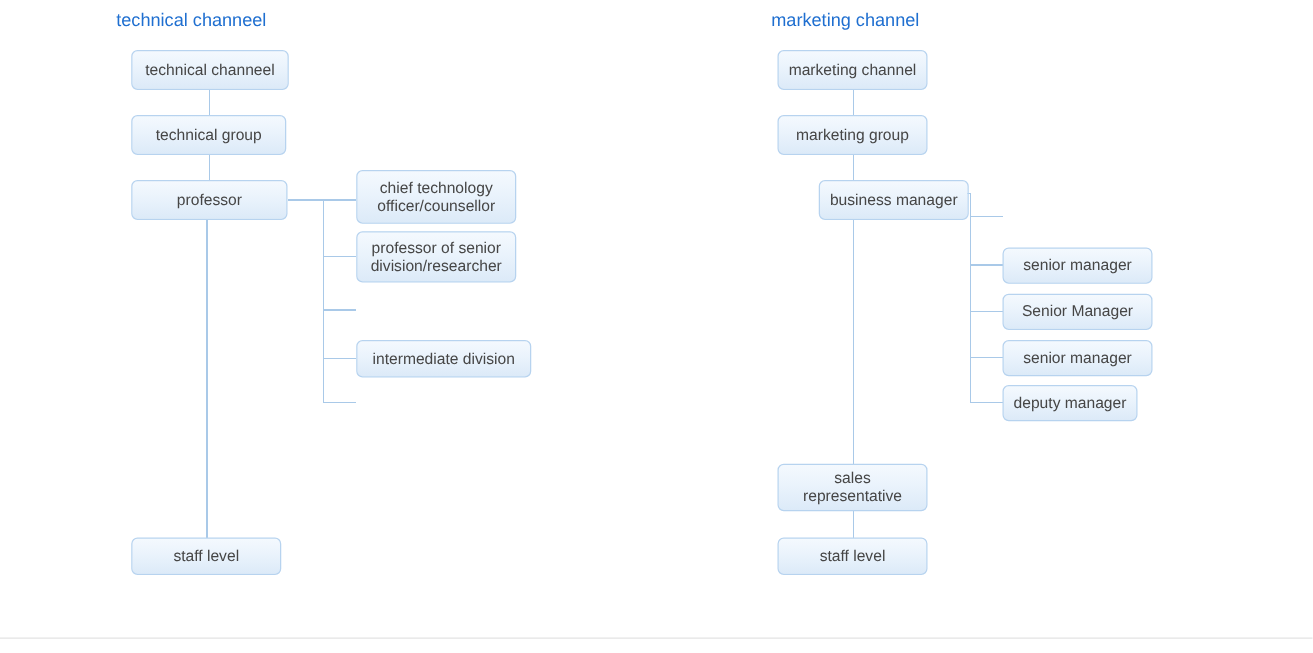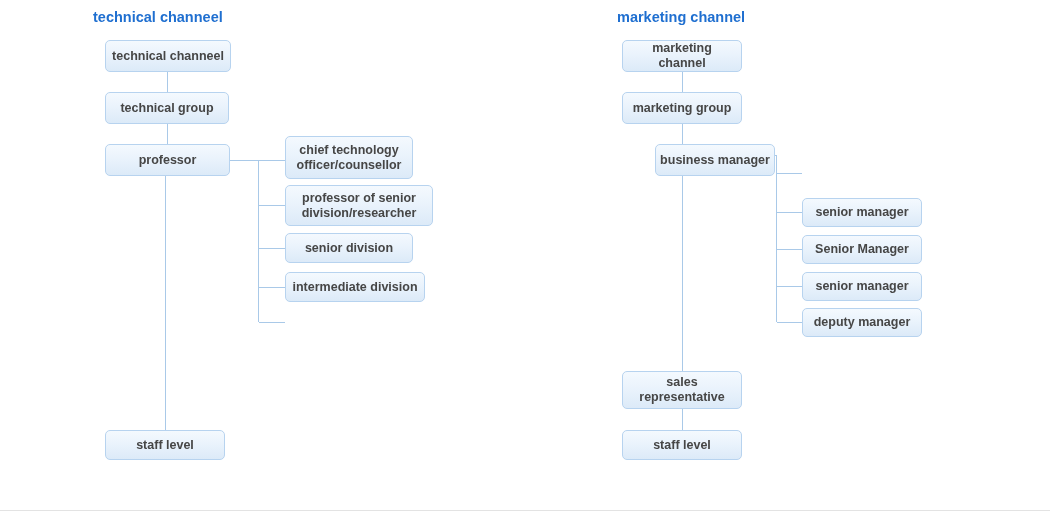--- a/index.html
+++ b/index.html
@@ -14,21 +14,20 @@
     overflow: hidden;
     font-family: "Liberation Sans", sans-serif;
     -webkit-font-smoothing: antialiased;
   }
 
   #canvas {
     position: absolute;
     left: 0; top: 0;
     width: 1050px;
     height: 522px;
-    font-weight: bold;
   }
 
   
   #lines {
     position: absolute;
     left: 0; top: 0;
     width: 1050px;
     height: 522px;
     z-index: 1;
   }
@@ -134,27 +133,24 @@
   </div>
 
   <div class="node" style="left:105px; top:144px; width:125px; height:32px;">
     <span>professor</span>
   </div>
 
   <div class="node" style="left:285px; top:136px; width:128px; height:43px;">
     <span>chief technology officer/counsellor</span>
   </div>
 
-  <div class="node" style="left:285px; top:185px; width:148px; height:41px;align-items:center;">
+  <div class="node" style="left:285px; top:185px; width:128px; height:41px;align-items:center;">
     <span>professor of senior division/researcher</span>
   </div>
 
-  <div class="node" style="left:285px; top:233px; width:128px; height:30px;">
-    <span>senior division</span>
-  </div>
 
   <div class="node" style="left:285px; top:272px; width:140px; height:30px;">
     <span>intermediate division</span>
   </div>
 
 
   <div class="node" style="left:105px; top:430px; width:120px; height:30px;">
     <span>staff level</span>
   </div>
 
@@ -178,21 +174,21 @@
   </div>
 
   <div class="node" style="left:802px; top:235px; width:120px; height:29px;">
     <span>Senior Manager</span>
   </div>
 
   <div class="node" style="left:802px; top:272px; width:120px; height:29px;">
     <span>senior manager</span>
   </div>
 
-  <div class="node" style="left:802px; top:308px; width:120px; height:29px;">
+  <div class="node" style="left:802px; top:308px; width:108px; height:29px;">
     <span>deputy manager</span>
   </div>
 
   <div class="node" style="left:622px; top:371px; width:120px; height:38px;">
     <span>sales representative</span>
   </div>
 
   <div class="node" style="left:622px; top:430px; width:120px; height:30px;">
     <span>staff level</span>
   </div>

